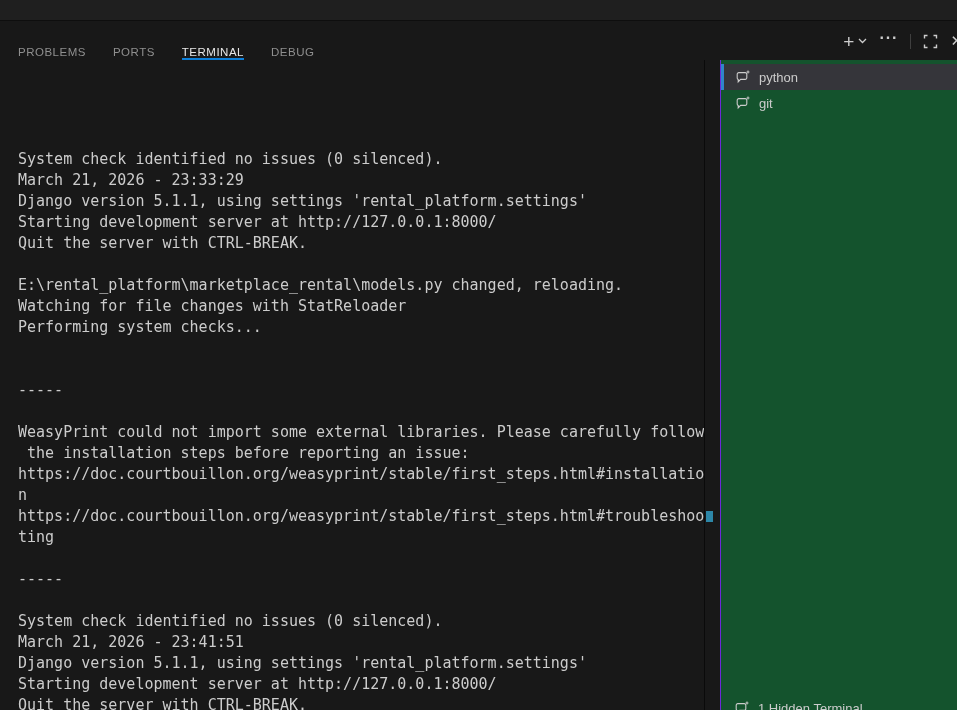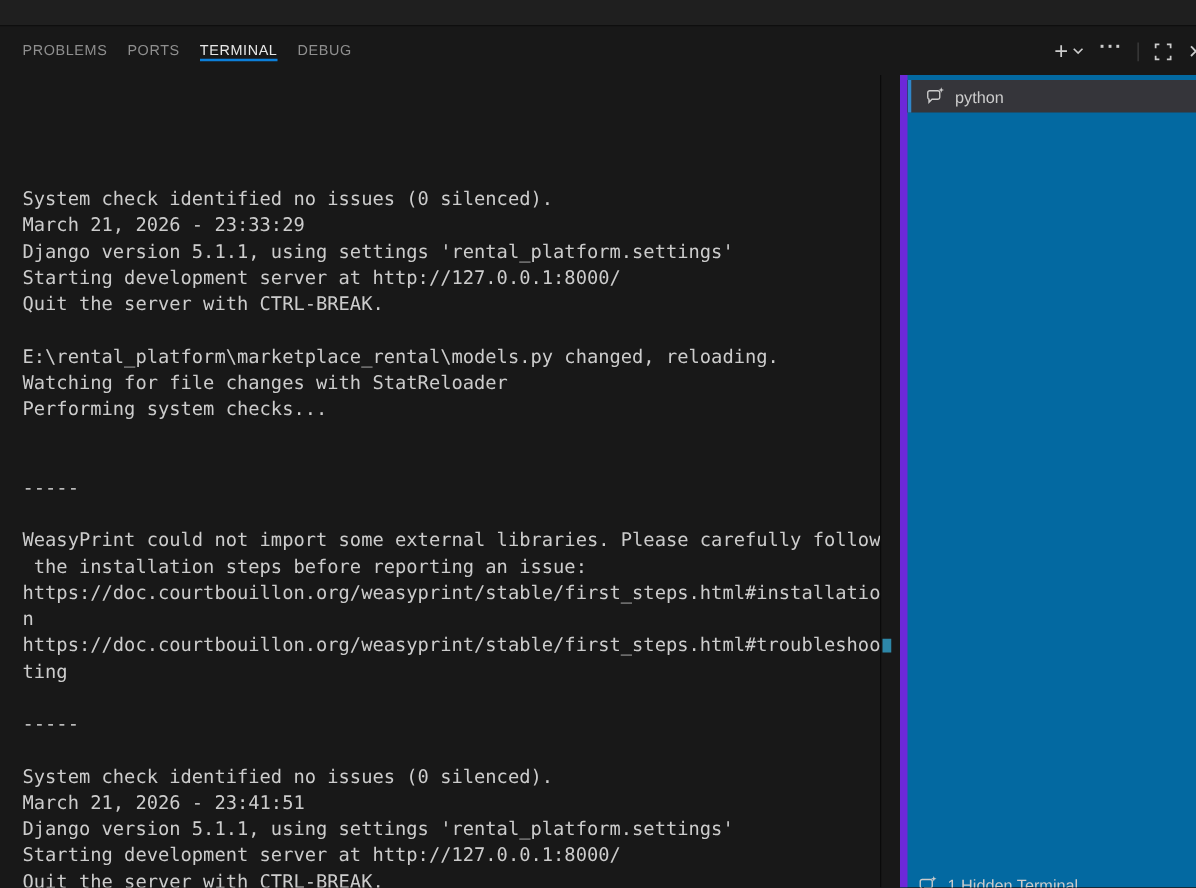--- a/index.html
+++ b/index.html
@@ -13,21 +13,21 @@
 
   
   .editor-strip {
     position:absolute; left:0; top:0; width:957px; height:21px;
     background:#1f1f1f; border-bottom:1px solid #0e0e0e;
   }
 
   
   .tabs-row {
     position:absolute; left:0; top:22px; height:38px; right:0;
-    display:flex; align-items:center; padding-left:18px; gap:16px;
+    display:flex; align-items:flex-end; padding-left:18px; gap:27px;
   }
   .panel-tab {
     display:flex; align-items:center;
     font-size:11.5px; letter-spacing:0.5px;
     color:#8f8f8f; cursor:pointer;
     border-bottom:2px solid transparent; padding-top:2px;
   }
   .panel-tab.active {
     color:#e7e7e7; border-bottom:2px solid #0c7fd9;
   }
@@ -59,21 +59,21 @@
     background:#0a0a0a;
   }
   .scroll-marker {
     position:absolute; left:706px; top:511px; width:7px; height:11px;
     background:#2d87a8;
   }
 
   
   .terminal-sidebar {
     position:absolute; left:720px; top:60px; right:0; bottom:0;
-    background:#0369a1; border-left:6px solid #6d28d9; padding-top:4px;
+    background:#14532d; border-left:1px solid #6d28d9; padding-top:4px;
   }
   .term-item {
     height:26px; display:flex; align-items:center; padding-left:14px;
     font-size:13px; color:#cccccc; cursor:pointer; white-space:nowrap;
   }
   .term-item.selected {
     background:#35353a; box-shadow:inset 3px 0 0 #2f86c9;
   }
   .term-icon { width:16px; height:16px; margin-right:8px; flex:0 0 16px; }
   .sidebar-footer {
@@ -123,20 +123,27 @@
 <div class="scroll-marker"></div>
 
 <div class="terminal-sidebar">
   <div class="term-item selected">
     <svg class="term-icon" viewBox="0 0 16 16">
       <path d="M2.2 5.2 a1.6 1.6 0 0 1 1.6 -1.6 h6.4 a1.6 1.6 0 0 1 1.6 1.6 v3.6 a1.6 1.6 0 0 1 -1.6 1.6 H5.6 L3.2 12.8 v-2.4 a1.6 1.6 0 0 1 -1 -1.5 z" fill="none" stroke="#cccccc" stroke-width="1.1"></path>
       <path d="M13 0.8 l0.6 1.6 1.6 0.6 -1.6 0.6 -0.6 1.6 -0.6 -1.6 -1.6 -0.6 1.6 -0.6 z" fill="#cccccc"></path>
     </svg>
     <span>python</span>
   </div>
+  <div class="term-item">
+    <svg class="term-icon" viewBox="0 0 16 16">
+      <path d="M2.2 5.2 a1.6 1.6 0 0 1 1.6 -1.6 h6.4 a1.6 1.6 0 0 1 1.6 1.6 v3.6 a1.6 1.6 0 0 1 -1.6 1.6 H5.6 L3.2 12.8 v-2.4 a1.6 1.6 0 0 1 -1 -1.5 z" fill="none" stroke="#cccccc" stroke-width="1.1"></path>
+      <path d="M13 0.8 l0.6 1.6 1.6 0.6 -1.6 0.6 -0.6 1.6 -0.6 -1.6 -1.6 -0.6 1.6 -0.6 z" fill="#cccccc"></path>
+    </svg>
+    <span>git</span>
+  </div>
 </div>
 
 <div class="sidebar-footer">
   <svg class="term-icon" viewBox="0 0 16 16">
     <path d="M2.2 5.2 a1.6 1.6 0 0 1 1.6 -1.6 h6.4 a1.6 1.6 0 0 1 1.6 1.6 v3.6 a1.6 1.6 0 0 1 -1.6 1.6 H5.6 L3.2 12.8 v-2.4 a1.6 1.6 0 0 1 -1 -1.5 z" fill="none" stroke="#cccccc" stroke-width="1.1"></path>
     <path d="M13 0.8 l0.6 1.6 1.6 0.6 -1.6 0.6 -0.6 1.6 -0.6 -1.6 -1.6 -0.6 1.6 -0.6 z" fill="#cccccc"></path>
   </svg>
   <span>1 Hidden Terminal</span>
 </div>
 

